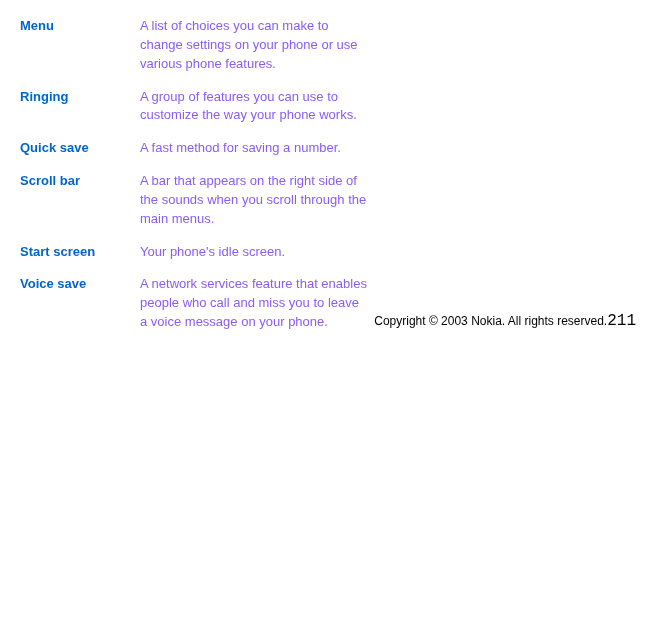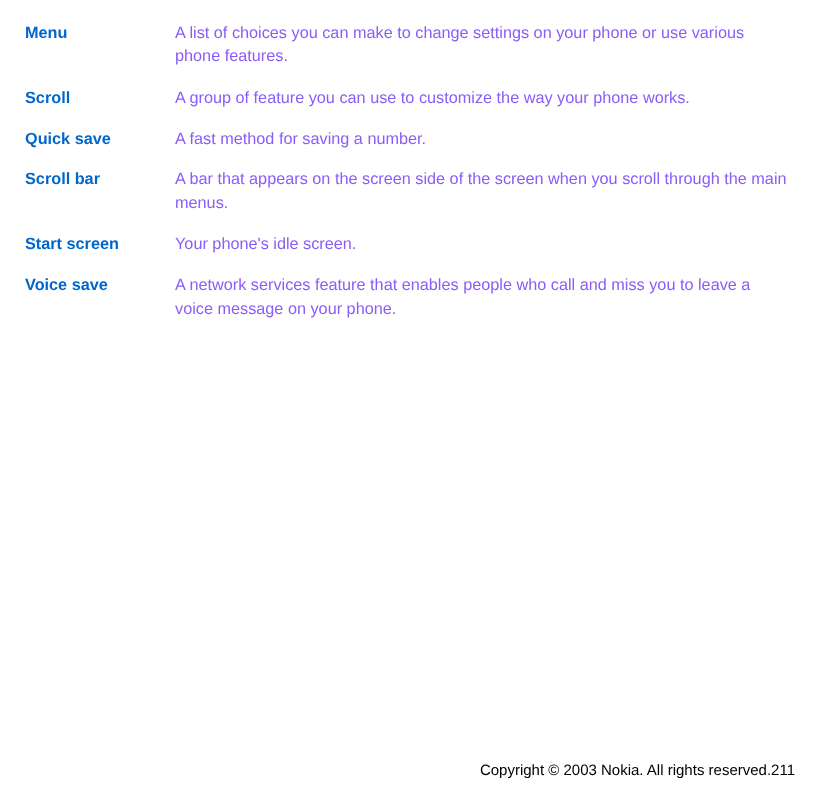--- a/index.html
+++ b/index.html
@@ -14,21 +14,21 @@
       font-family: Arial, Helvetica, sans-serif;
       font-size: 13px;
       color: #000000;
       overflow: hidden;
     }
     .page-container {
       width: 666px;
       height: 637px;
       padding: 10px 30px 10px 20px;
       display: flex;
-      flex-direction: column;
+      flex-direction: row;
       justify-content: space-between;
     }
     .content {
       flex: 1;
     }
     .glossary-table {
       width: 100%;
       border-collapse: collapse;
     }
     .glossary-table td {
@@ -62,45 +62,46 @@
       padding: 8px 0 4px 0;
       display: flex;
       justify-content: space-between;
       align-items: center;
     }
     .footer-copyright {
       flex: 1;
       text-align: right;
     }
     .footer-page {
-      font-size: 12px;
+      font-size: 16px;
+      font-family: Liberation Mono, monospace;
     }
   </style>
 </head>
 <body>
 
 <div class="page-container">
   <div class="content">
     <table class="glossary-table">
       <tbody id="glossary-body">
       <tr>
             <td>Menu</td>
             <td>A list of choices you can make to change settings on your phone or use various phone features.</td>
           </tr>
           <tr>
-            <td>Scroll</td>
-            <td>A group of feature you can use to customize the way your phone works.</td>
+            <td>Ringing</td>
+            <td>A group of features you can use to customize the way your phone works.</td>
           </tr>
           <tr>
             <td>Quick save</td>
             <td>A fast method for saving a number.</td>
           </tr>
           <tr>
             <td>Scroll bar</td>
-            <td>A bar that appears on the screen side of the screen when you scroll through the main menus.</td>
+            <td>A bar that appears on the right side of the sounds when you scroll through the main menus.</td>
           </tr>
           <tr>
             <td>Start screen</td>
             <td>Your phone's idle screen.</td>
           </tr>
           <tr>
             <td>Voice save</td>
             <td>A network services feature that enables people who call and miss you to leave a voice message on your phone.</td>
           </tr>
         </tbody>

